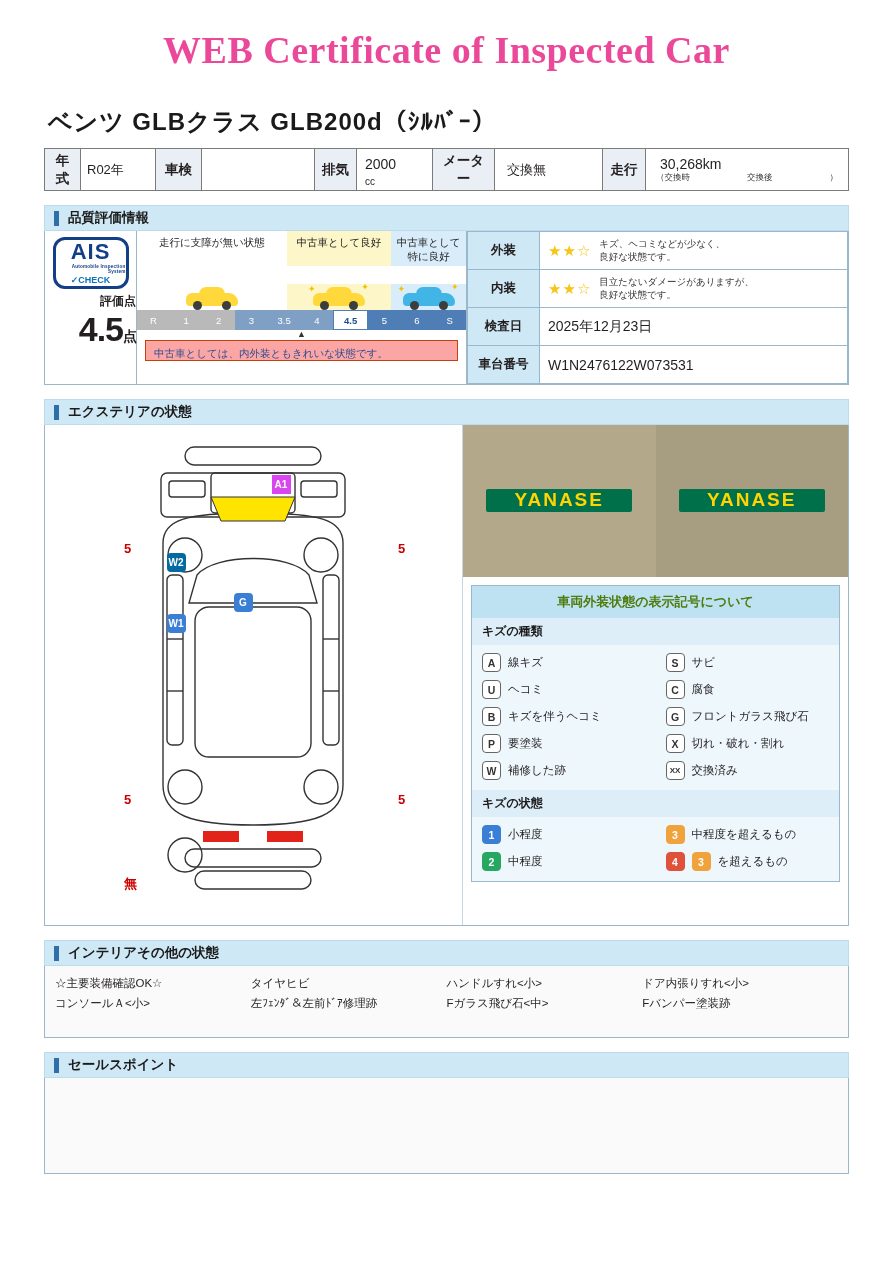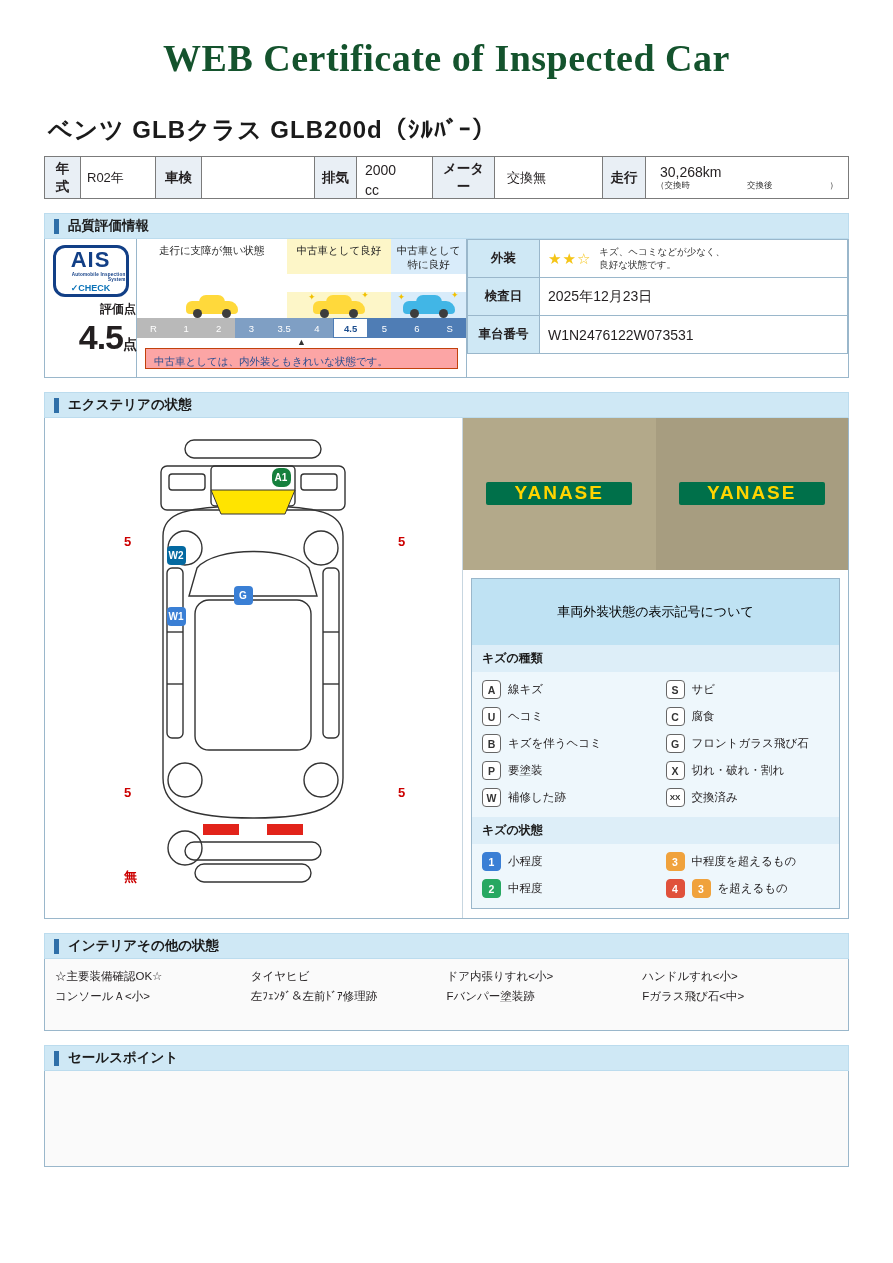--- a/index.html
+++ b/index.html
@@ -12,23 +12,23 @@
     position: relative;
   }
   .page { position: relative; width: 893px; height: 1263px; padding: 0 44px; }
 
   .main-title {
     text-align: center;
     font-family: "Liberation Serif", serif;
     font-size: 38px;
     font-weight: bold;
     letter-spacing: .5px;
-    padding-top: 36px;
+    padding-top: 28px;
     padding-bottom: 6px;
-    color: #14532d;
+    color: #ec4899;
   }
 
   .car-name {
     font-size: 24px;
     font-weight: bold;
     letter-spacing: 1px;
     padding: 28px 0 10px 4px;
     color: #1a1a1a;
   }
 
@@ -41,21 +41,21 @@
   }
   table.spec td {
     border: 1px solid #7b7b7b;
     height: 42px;
     padding: 0 6px;
     vertical-align: middle;
   }
   td.lbl { background:#e9eff5; text-align:center; font-weight:bold; font-size:13.5px; }
   .cc-wrap { display:flex; align-items:baseline; justify-content:center;flex-direction:column; }
   .cc-wrap .num { font-size:14px; }
-  .cc-wrap .unit { font-size:14px; margin-left:2px; position:relative; top:4px; }
+  .cc-wrap .unit { font-size:10px; margin-left:2px; position:relative; top:4px; }
   .run-main { font-size:14px; padding-left:8px; }
   .run-sub { font-size:8.5px; color:#333; display:flex; justify-content:space-between; padding:0 4px; }
 
   
   .sec-head {
     width: 805px;
     background: #cfe8f5;
     height: 26px;
     display: flex;
     align-items: center;
@@ -85,21 +85,21 @@
   }
   .ais-badge .ais-main { font-size: 22px; letter-spacing:1px; }
   .ais-badge .ais-sub { font-size: 4.6px; margin-top:2px; letter-spacing:.2px;}
   .ais-badge .ais-check { font-size: 9px; margin-top:2px; color:#0b73b8; }
   .q-score-label { font-size: 12px; font-weight: bold; margin-top:4px; }
   .q-score { font-size: 34px; font-weight: bold; letter-spacing:-1px; }
   .q-score .pt { font-size: 14px; }
 
   .q-mid { width: 330px; border-right:1px solid #9ab7cb; }
   .q-cond {
-    display:flex; font-size:10.5px; text-align:center; color:#222;justify-content:flex-end;
+    display:flex; font-size:10.5px; text-align:center; color:#222;
   }
   .q-cond > div { padding: 5px 2px 2px; }
   .qc1 { width: 150px; }
   .qc2 { width: 105px; background:#fdf6c8; }
   .qc3 { width: 75px; background:#d9ecfa; }
   .cars-row { display:flex; height:44px; align-items:flex-end; }
   .cars-row > div { display:flex; align-items:flex-end; justify-content:center; }
   .car-ico { width:52px; height:26px; position:relative; }
   .car-ico .body { position:absolute; left:0; bottom:4px; width:52px; height:13px; background:#ffd93b; border-radius:6px 9px 4px 4px; }
   .car-ico .roof { position:absolute; left:13px; bottom:14px; width:26px; height:9px; background:#ffd93b; border-radius:7px 7px 0 0; }
@@ -147,21 +147,21 @@
   .ph-bg2 { background:#a79d80; }
   .yan {
     position:absolute; left:12%; top:42%; width:76%; height:15%;
     background:#00704a; border-radius:2px; display:flex;align-items:center;justify-content:center;
     color:#ffd400; font-family:"Liberation Sans", sans-serif; font-weight:bold; font-size:19px; letter-spacing:2px;
   }
   .legend {
     margin:8px; border:1px solid #9ab7cb; background:#eef7fc;
   }
   .legend-title {
-    background:#bfe2f3; text-align:center; font-weight:normal; font-size:13px; padding:24px 0; color:#000000;
+    background:#bfe2f3; text-align:center; font-weight:bold; font-size:13px; padding:7px 0; color:#4d7c0f;
   }
   .legend-sub { background:#ddeef8; font-size:12px; font-weight:bold; padding:5px 10px; color:#1b1b1b; }
   .legend-grid { display:flex; flex-wrap:wrap; padding:4px 0 6px; }
   .lg-item { width:50%; display:flex; align-items:center; gap:7px; padding:4px 10px; font-size:11.5px; }
   .lg-ico {
     width:19px;height:19px;border-radius:4px;background:#fff;border:1.5px solid #666;
     display:flex;align-items:center;justify-content:center;font-size:10.5px;font-weight:bold;color:#333;flex:none;
   }
   .lg-ico.n1{background:#3a7fd5;color:#fff;border-color:#3a7fd5;}
   .lg-ico.n2{background:#27a862;color:#fff;border-color:#27a862;}
@@ -296,20 +296,30 @@
 
     <div class="q-right">
       <table class="qr">
         <tbody>
             <tr>
           <td class="k">外装</td>
           <td>
             <div class="qr-flex">
               <span class="stars">★★☆</span>
               <span class="star-note" style="white-space:pre-line">キズ、ヘコミなどが少なく、
+良好な状態です。</span>
+            </div>
+          </td>
+        </tr>
+        <tr>
+          <td class="k">内装</td>
+          <td>
+            <div class="qr-flex">
+              <span class="stars">★★☆</span>
+              <span class="star-note" style="white-space:pre-line">目立たないダメージがありますが、
 良好な状態です。</span>
             </div>
           </td>
         </tr>
         <tr>
           <td class="k">検査日</td>
           <td style="font-size:14px">2025年12月23日</td>
         </tr>
         <tr>
           <td class="k">車台番号</td>
@@ -362,21 +372,21 @@
           <circle cx="140" cy="430" r="17"></circle>
         </g>
 
         <polygon points="166,72 250,72 240,96 176,96" fill="#ffe400" stroke="#333" stroke-width="1"></polygon>
 
         <rect x="158" y="406" width="36" height="11" fill="#e2231a"></rect>
         <rect x="222" y="406" width="36" height="11" fill="#e2231a"></rect>
       </svg>
 
       <div id="diagram-marks">
-          <div style="position: absolute; width: 19px; height: 19px; border-radius: 7px; color: rgb(255, 255, 255); font-size: 10px; font-weight: bold; display: flex; align-items: center; justify-content: center; left: 226.5px; top: 49.5px; background: #15803d;">A1</div>
+          <div style="position: absolute; width: 19px; height: 19px; border-radius: 0; color: rgb(255, 255, 255); font-size: 10px; font-weight: bold; display: flex; align-items: center; justify-content: center; left: 226.5px; top: 49.5px; background: #d946ef;">A1</div>
           <div style="position: absolute; width: 19px; height: 19px; border-radius: 4px; color: rgb(255, 255, 255); font-size: 10px; font-weight: bold; display: flex; align-items: center; justify-content: center; left: 121.5px; top: 127.5px; background: #0369a1;">W2</div>
           <div style="position: absolute; width: 19px; height: 19px; border-radius: 4px; color: rgb(255, 255, 255); font-size: 10px; font-weight: bold; display: flex; align-items: center; justify-content: center; left: 121.5px; top: 188.5px; background: rgb(58, 127, 213);">W1</div>
           <div style="position: absolute; width: 19px; height: 19px; border-radius: 4px; color: rgb(255, 255, 255); font-size: 10px; font-weight: bold; display: flex; align-items: center; justify-content: center; left: 188.5px; top: 167.5px; background: rgb(58, 127, 213);">G</div>
         </div>
       <div id="tire-labels">
           <div style="position: absolute; color: rgb(204, 0, 0); font-size: 13px; font-weight: bold; left: 79px; top: 116px;">5</div>
           <div style="position: absolute; color: rgb(204, 0, 0); font-size: 13px; font-weight: bold; left: 353px; top: 116px;">5</div>
           <div style="position: absolute; color: rgb(204, 0, 0); font-size: 13px; font-weight: bold; left: 79px; top: 367px;">5</div>
           <div style="position: absolute; color: rgb(204, 0, 0); font-size: 13px; font-weight: bold; left: 353px; top: 367px;">5</div>
           <div style="position: absolute; color: rgb(204, 0, 0); font-size: 13px; font-weight: bold; left: 79px; top: 450px;">無</div>
@@ -471,26 +481,26 @@
   <div class="int-body" id="interior-body">
       <div class="int-col">
         <div>☆主要装備確認OK☆</div>
         <div>コンソールＡ&lt;小&gt;</div>
       </div>
       <div class="int-col">
         <div>タイヤヒビ</div>
         <div>左ﾌｪﾝﾀﾞ＆左前ﾄﾞｱ修理跡</div>
       </div>
       <div class="int-col">
+        <div>ハンドルすれ&lt;小&gt;</div>
+        <div>Fガラス飛び石&lt;中&gt;</div>
+      </div>
+      <div class="int-col">
         <div>ドア内張りすれ&lt;小&gt;</div>
         <div>Fバンパー塗装跡</div>
-      </div>
-      <div class="int-col">
-        <div>ハンドルすれ&lt;小&gt;</div>
-        <div>Fガラス飛び石&lt;中&gt;</div>
       </div>
     </div>
 
   <div class="sec-head">
     <div class="bar"></div>
     <span>セールスポイント</span>
   </div>
   <div class="sales-body"></div>
 
 </div>

